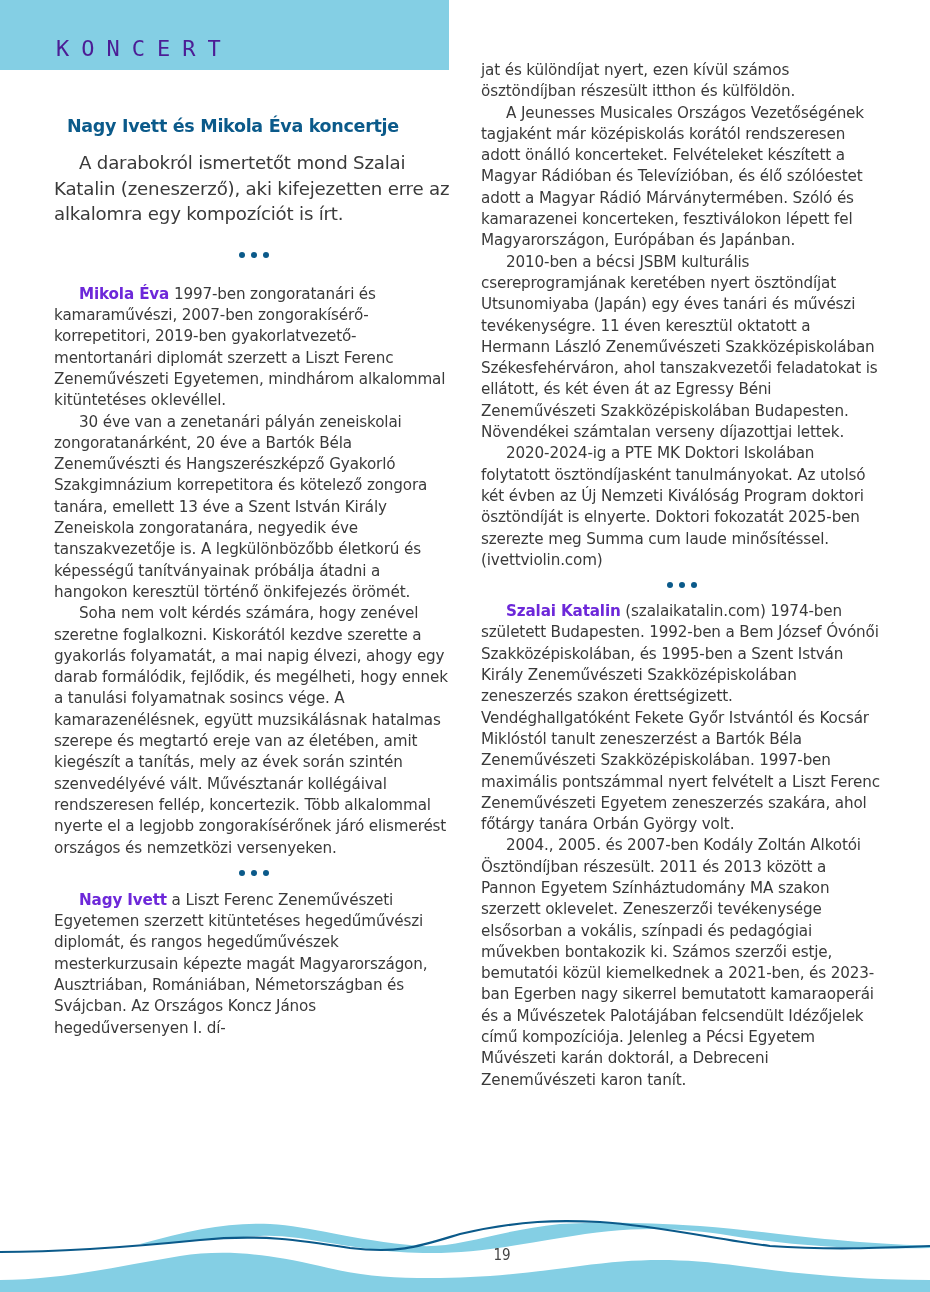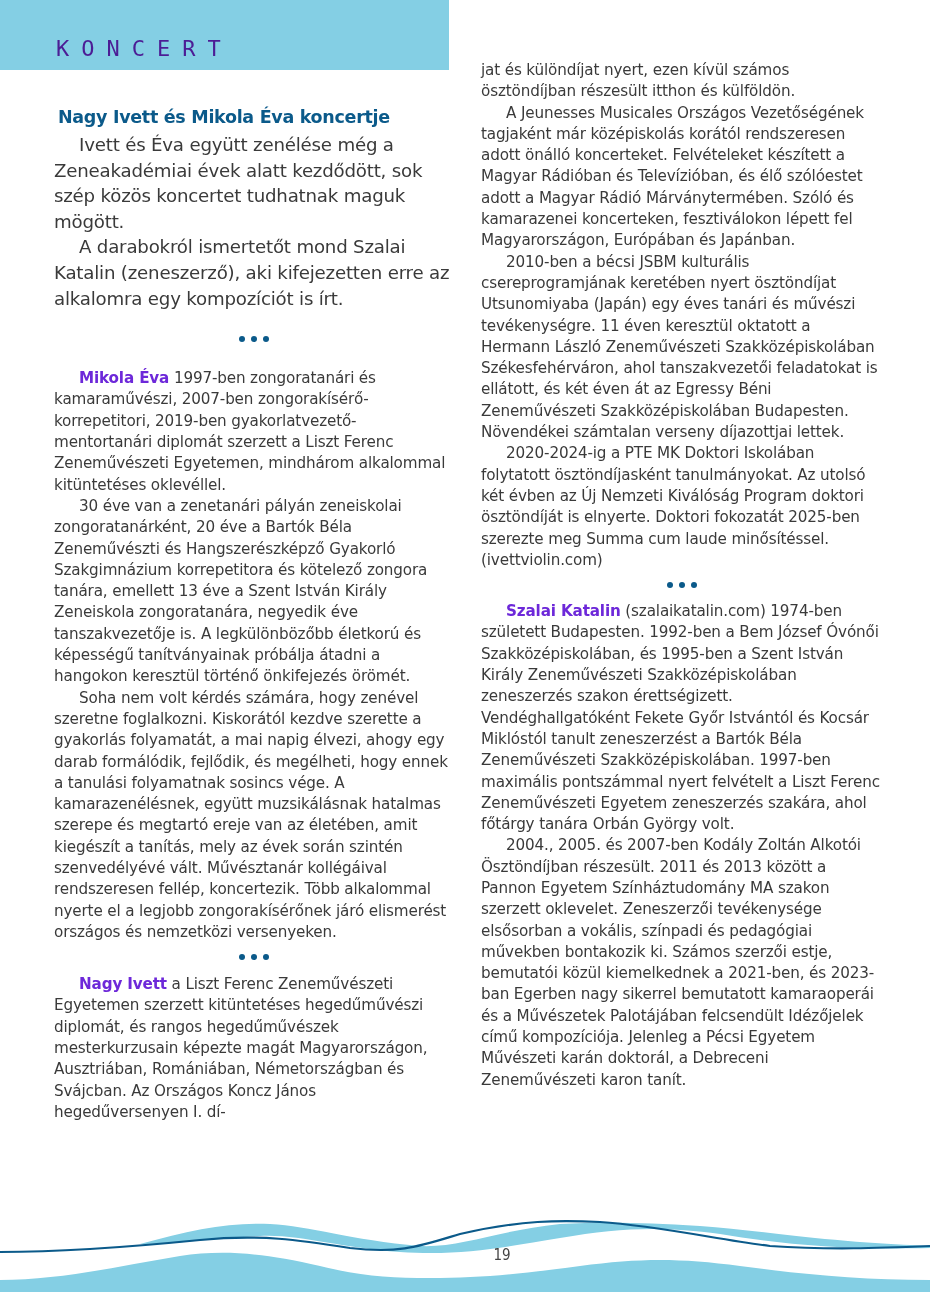--- a/index.html
+++ b/index.html
@@ -19,21 +19,21 @@
     font-size:22px; letter-spacing:12px; color:#4c1d95; font-weight:normal;
   }
   .col {
     position:absolute; top:0;
     font-size:15.2px; line-height:21.3px;
   }
   .col-left { left:54px; width:400px; top:102px; }
   .col-right { left:481px; width:402px; top:52px; }
   .article-title {
     font-family:"DejaVu Sans", sans-serif; font-weight:bold;
-    color:#0b5a8a; font-size:17.5px; line-height:22px; margin:4px;
+    color:#0b5a8a; font-size:17.5px; line-height:22px; margin:13px;
     white-space:nowrap; letter-spacing:-0.3px;
   }
   .lead p {
     font-size:18.2px; line-height:25.6px; margin:0; text-indent:25px;
     letter-spacing:-0.2px;
   }
   p.body { margin:0; text-indent:25px; letter-spacing:-0.15px; }
   p.noindent { text-indent:0;margin-top:8px; }
   .bold { font-weight:bold; color:#6d28d9; }
   .dots {
@@ -54,21 +54,20 @@
 </style>
 </head>
 <body>
 
 <div class="header-band"></div>
 <div class="section-title">KONCERT</div>
 
 <div class="col col-left">
   <h1 class="article-title">Nagy Ivett és Mikola Éva koncertje</h1>
   <div class="lead">
-    <p>Ivett és Éva együtt zenélése még a Zeneakadémiai évek alatt kezdődött, sok szép közös koncertet tudhatnak maguk mögött.</p>
     <p>A darabokról ismertetőt mond Szalai Katalin (zeneszerző), aki kifejezetten erre az alkalomra egy kompozíciót is írt.</p>
   </div>
 
   <div class="dots dots-1">
       <span></span>
       <span></span>
       <span></span>
     </div>
 
   <div>

